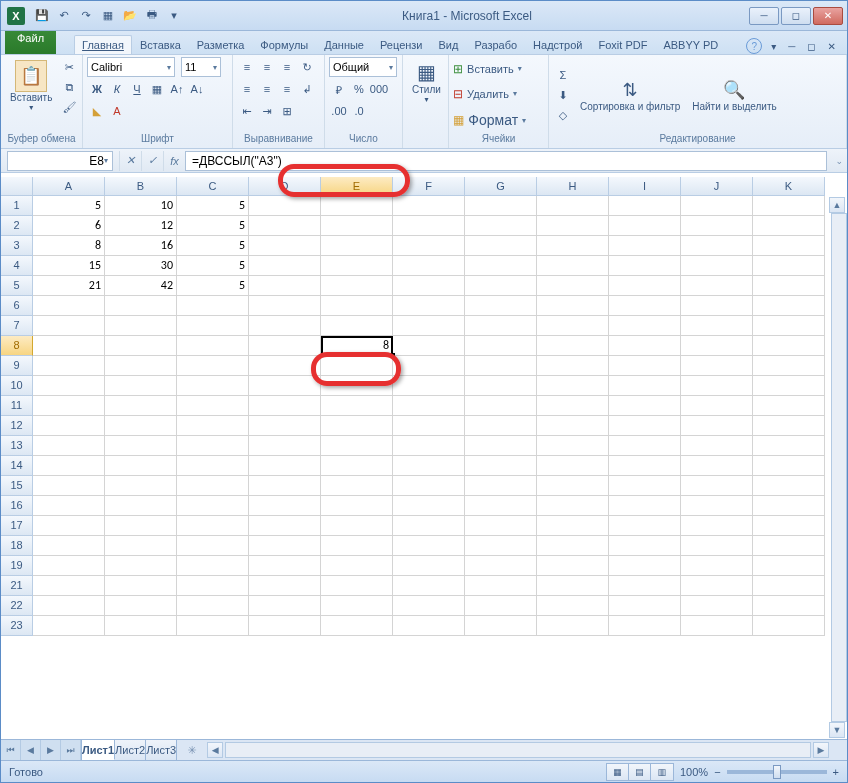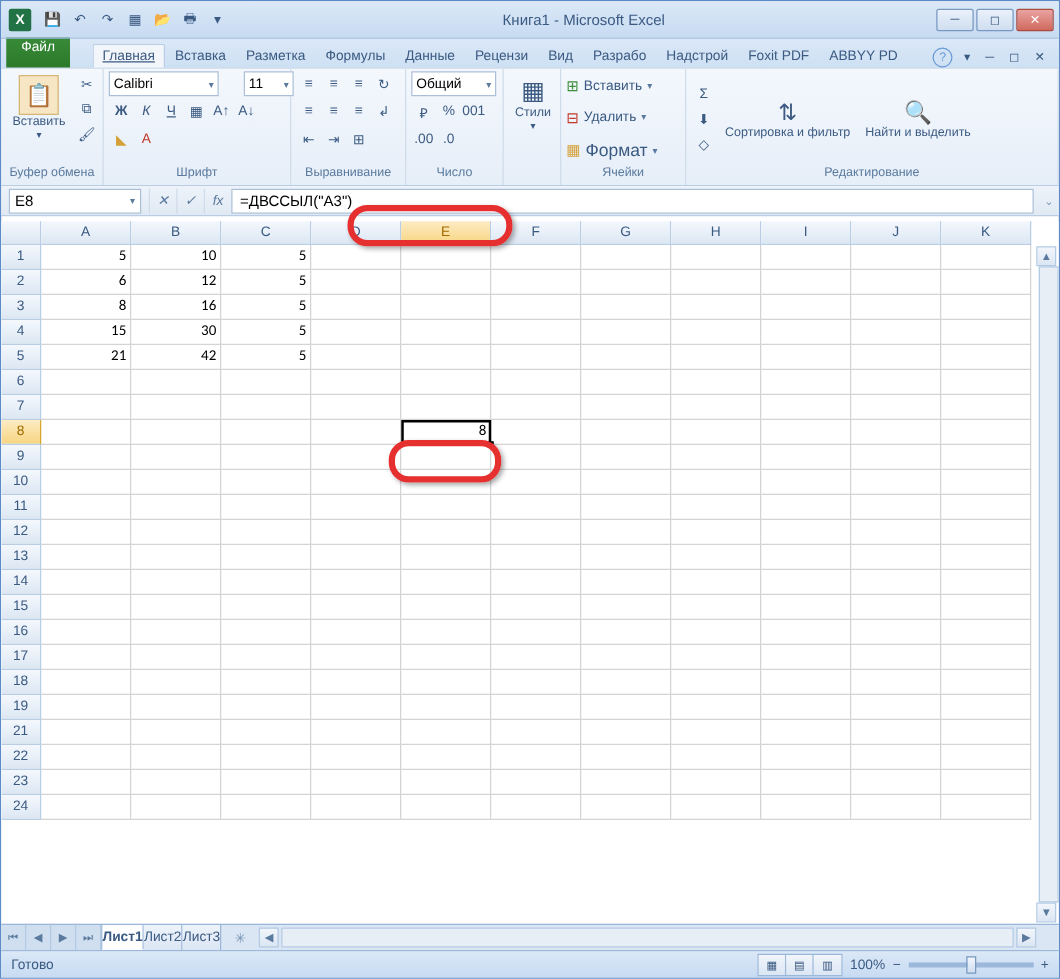--- a/index.html
+++ b/index.html
@@ -31,21 +31,21 @@
 .rbtn { display:flex; flex-direction:column; align-items:center; justify-content:center; font-size:10px; color:#3b5a82; padding:2px 4px; cursor:pointer; border:1px solid transparent; }
 .rbtn-sm { width:20px; height:20px; border:1px solid transparent; display:flex; align-items:center; justify-content:center; font-size:11px; color:#3b5a82; cursor:pointer; }
 .rcol { display:flex; flex-direction:column; }
 .rrow { display:flex; }
 .combo { height:20px; border:1px solid #abc0d8; background:#fff; font-size:11px; padding:1px 3px; display:flex; align-items:center; justify-content:space-between; }
 .combo .arrow { font-size:8px; color:#5a7a9e; margin-left:3px; }
 .icon-paste { width:32px; height:32px; background:#f7e6c4; border:1px solid #d4b777; display:flex; align-items:center; justify-content:center; font-size:18px; }
 
 
 .formula-bar { height:24px; background:linear-gradient(#eef3fa,#e0e9f3); border-bottom:1px solid #b9cde4; display:flex; align-items:center; position:relative; }
-.name-box { width:106px; height:20px; border:1px solid #abc0d8; background:#fff; margin-left:6px; display:flex; align-items:center; justify-content:space-between; padding:0 4px; font-size:12px; }
+.name-box { width:106px; height:20px; border:1px solid #abc0d8; background:#fff; margin-left:6px; display:flex; align-items:center; justify-content:flex-end; padding:0 4px; font-size:12px; }
 .name-box .arrow { font-size:8px; color:#5a7a9e; }
 .fx-sep { width:6px; }
 .fx-btn { width:22px; height:20px; display:flex; align-items:center; justify-content:center; font-size:11px; font-style:italic; color:#5a7a9e; border-left:1px solid #cfdce9; }
 .formula-input { flex:1; height:20px; border:1px solid #abc0d8; background:#fff; font-size:12px; padding:1px 6px; display:flex; align-items:center; margin-right:20px; }
 .formula-expander { position:absolute; right:4px; font-size:9px; color:#7a93b3; }
 
 
 .annot { position:absolute; border:5px solid #e63030; border-radius:16px; box-shadow:2px 2px 4px rgba(0,0,0,.35); pointer-events:none; z-index:5; }
 
 
@@ -143,21 +143,21 @@
         <div class="rbtn-sm">✂</div>
         <div class="rbtn-sm">⧉</div>
         <div class="rbtn-sm">🖌</div>
       </div>
     </div>
     <div class="ribbon-group-label">Буфер обмена</div>
   </div>
 
   <div class="ribbon-group" style="width:150px">
     <div class="ribbon-group-body rcol" style="gap:2px">
-      <div class="rrow" style="gap:20px">
+      <div class="rrow" style="gap:6px">
         <div class="combo" style="width:88px">
             <span>Calibri</span>
             <span class="arrow">▾</span>
           </div>
         <div class="combo" style="width:40px">
             <span>11</span>
             <span class="arrow">▾</span>
           </div>
       </div>
       <div class="rrow">
@@ -207,21 +207,21 @@
 
   <div class="ribbon-group" style="width:78px">
     <div class="ribbon-group-body rcol">
       <div class="combo" style="width:68px">
           <span>Общий</span>
           <span class="arrow">▾</span>
         </div>
       <div class="rrow">
         <div class="rbtn-sm">₽</div>
         <div class="rbtn-sm">%</div>
-        <div class="rbtn-sm">001</div>
+        <div class="rbtn-sm">000</div>
       </div>
       <div class="rrow">
         <div class="rbtn-sm">.00</div>
         <div class="rbtn-sm">.0</div>
       </div>
     </div>
     <div class="ribbon-group-label">Число</div>
   </div>
 
   <div class="ribbon-group" style="width:46px">
@@ -611,34 +611,20 @@
         <div class="cell"></div>
         <div class="cell"></div>
         <div class="cell"></div>
         <div class="cell"></div>
         <div class="cell"></div>
         <div class="cell"></div>
         <div class="cell"></div>
         <div class="cell"></div>
         <div class="cell"></div>
       </div>
-      <div class="row">
-        <div class="row-h">24</div>
-        <div class="cell"></div>
-        <div class="cell"></div>
-        <div class="cell"></div>
-        <div class="cell"></div>
-        <div class="cell"></div>
-        <div class="cell"></div>
-        <div class="cell"></div>
-        <div class="cell"></div>
-        <div class="cell"></div>
-        <div class="cell"></div>
-        <div class="cell"></div>
-      </div>
     </div>
 </div>
 
 <div class="vscroll">
   <div class="scroll-btn">▲</div>
   <div class="scroll-track"></div>
   <div class="scroll-btn">▼</div>
 </div>
 
 <div class="sheet-bar">

